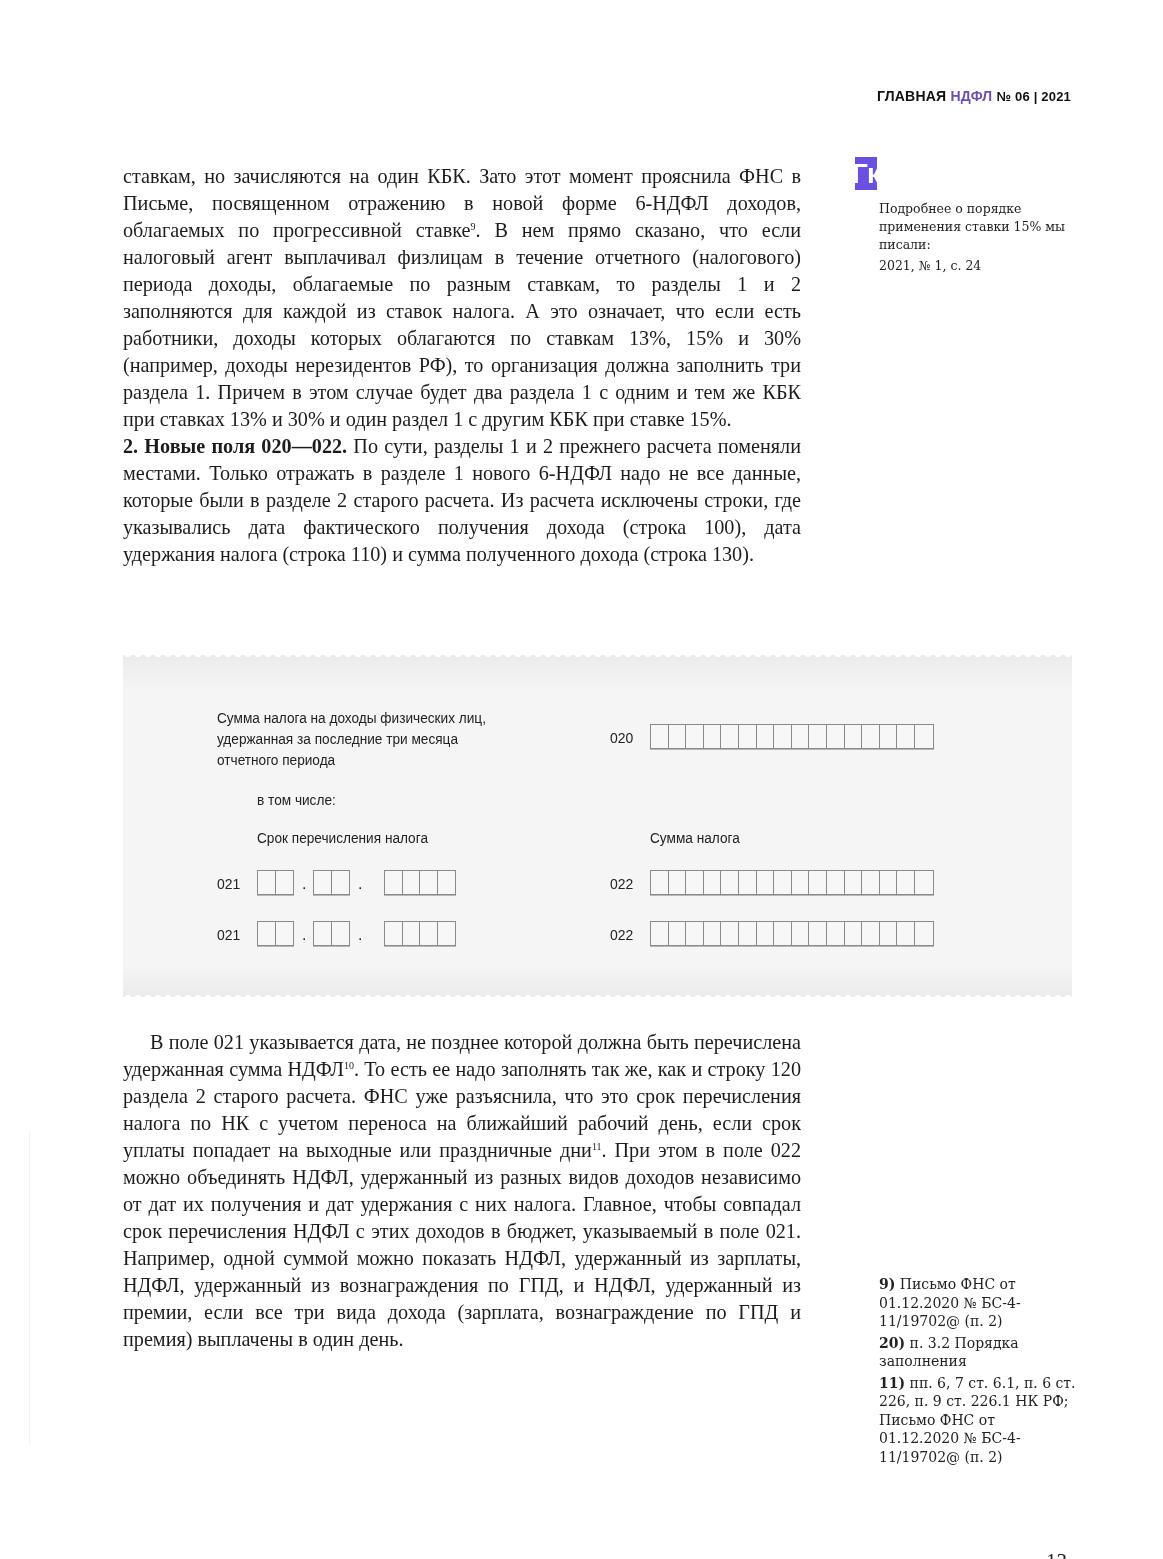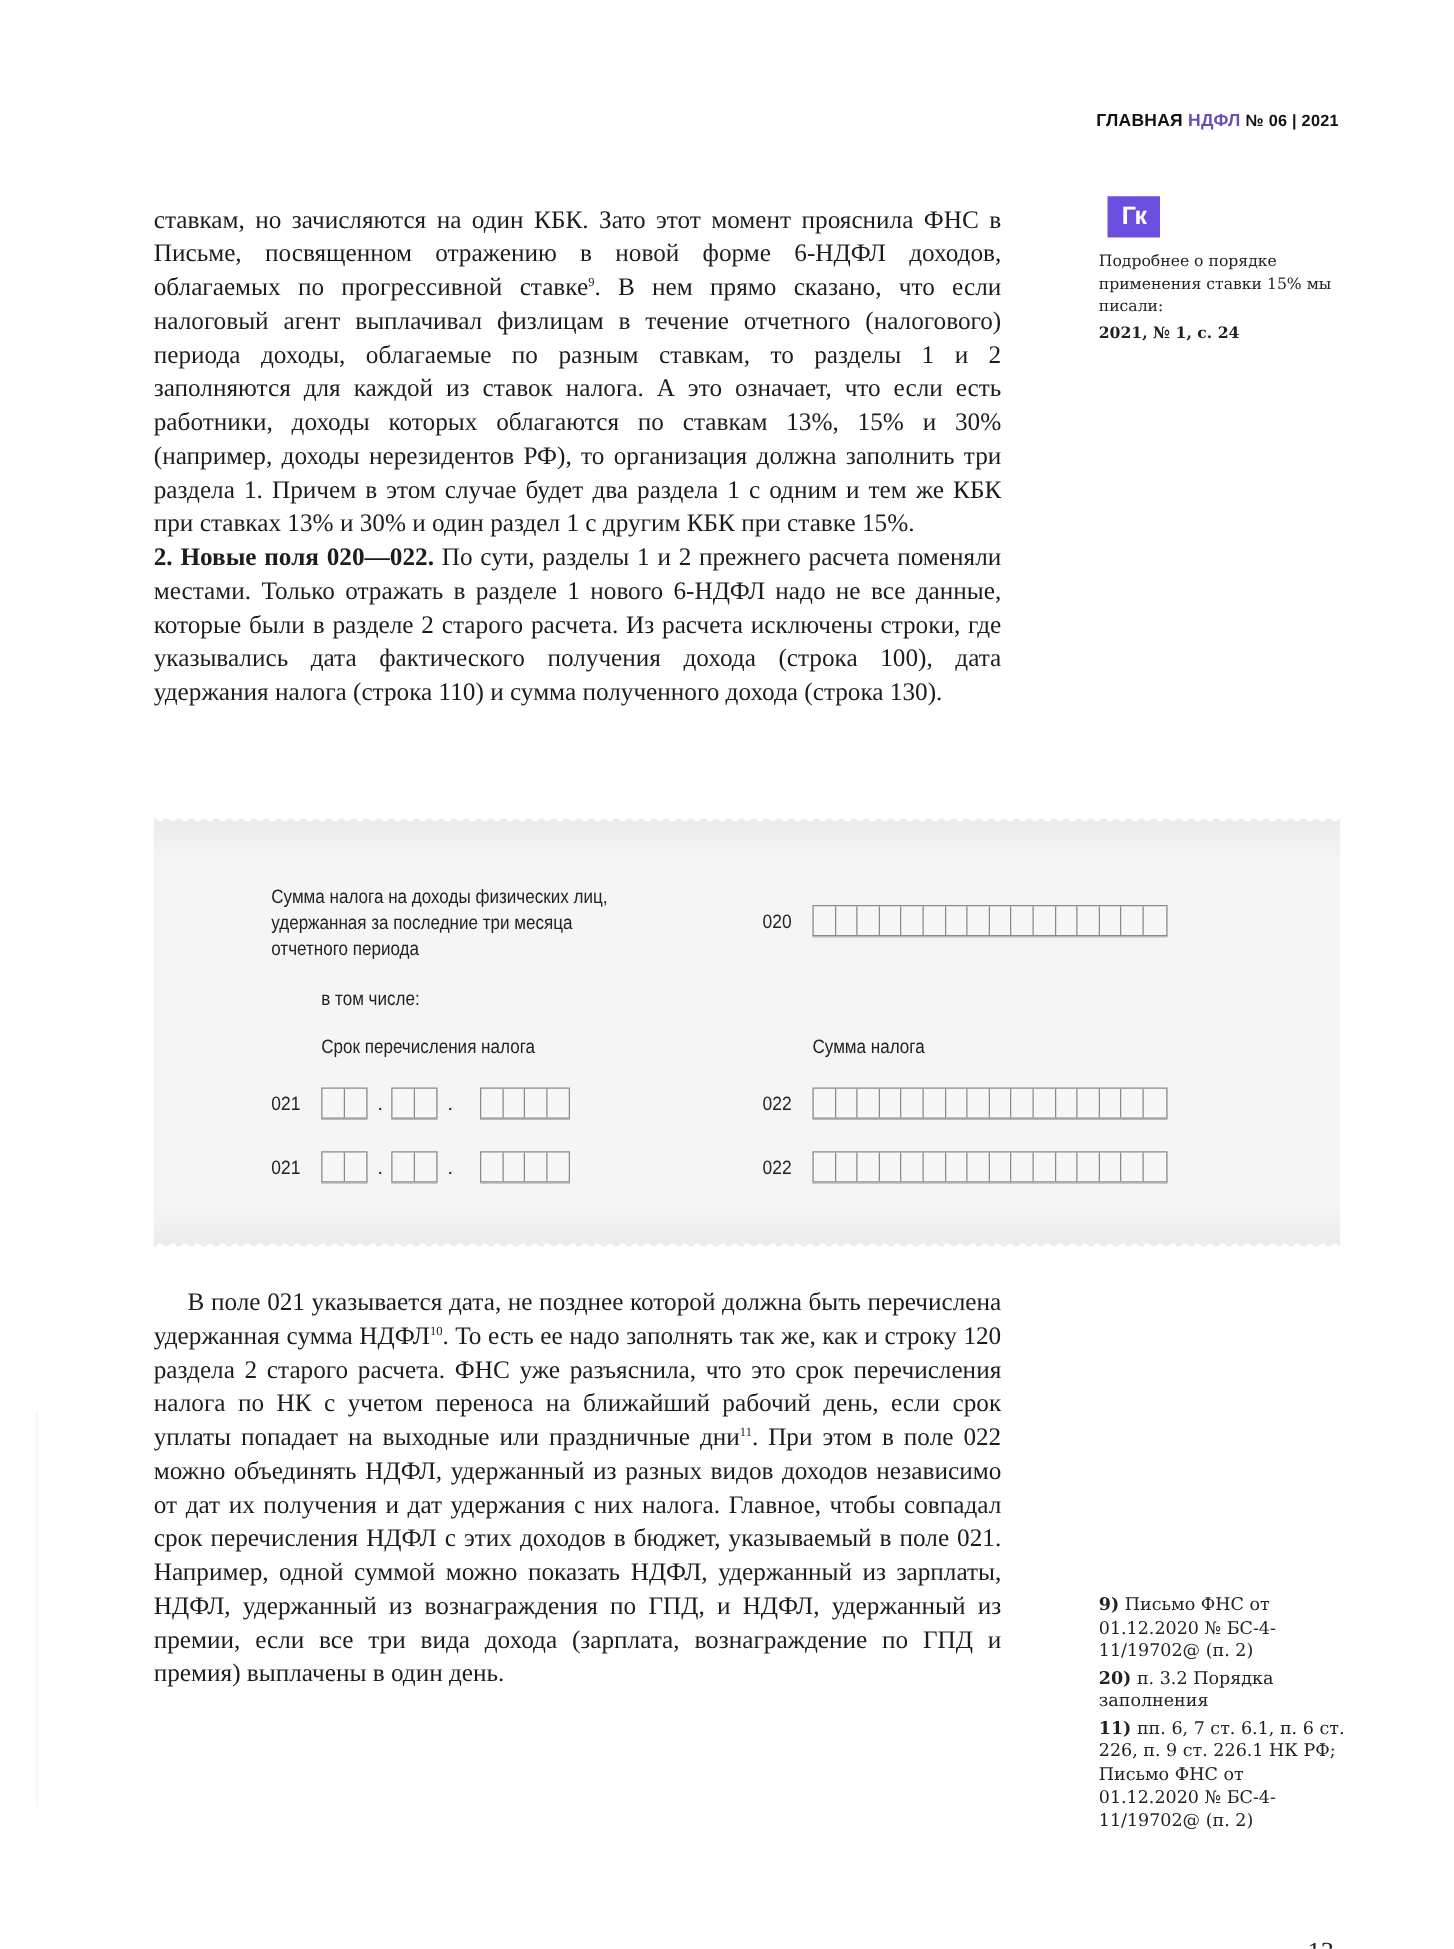--- a/index.html
+++ b/index.html
@@ -12,23 +12,23 @@
 
     .column { position: absolute; left: 123px; width: 678px; font-family: "Liberation Serif", serif; font-size: 20.2px; line-height: 27px; text-align: justify; color: #1c1c1c; }
     .column p { margin: 0; }
     .column .bold { font-weight: bold; }
     .column sup { font-size: 10px; line-height: 0; vertical-align: 7px; }
     .col1 { top: 163px; }
     .col2 { top: 1029px; }
     .indent { text-indent: 27px; }
 
     .sidebar { position: absolute; left: 879px; width: 200px; font-family: "DejaVu Serif", serif; font-size: 12.5px; line-height: 18px; color: #222; }
-    .gk-logo { position: absolute; left: 855px; top: 157px; width: 42px; height: 33px; background: #6a4fe0; color: #fff; font-family: "Liberation Sans", sans-serif; font-weight: bold; font-size: 20px; display: flex; align-items: center; justify-content: center; letter-spacing: -1px; margin-left: 31px; }
+    .gk-logo { position: absolute; left: 855px; top: 157px; width: 22px; height: 33px; background: #6a4fe0; color: #fff; font-family: "Liberation Sans", sans-serif; font-weight: bold; font-size: 28px; display: flex; align-items: center; justify-content: center; letter-spacing: -1px; }
     .side-note { top: 200px; }
-    .side-note .ref { font-weight: bold; margin-top: 3px; display: block; }
+    .side-note .ref { font-weight: normal; margin-top: 3px; display: block; }
 
     .footnotes { top: 1275px; font-size: 14px; line-height: 18.5px; }
     .footnotes .fn { margin-bottom: 3px; }
     .footnotes .fn b { font-weight: bold; }
 
     .page-num { position: absolute; top: 1549px; left: 1046px; font-family: "Liberation Serif", serif; font-size: 21px; color: #222; }
 
     .left-rule { position: absolute; left: 29px; top: 1130px; width: 1px; height: 315px; background: #f2f2ee; }
 
     

